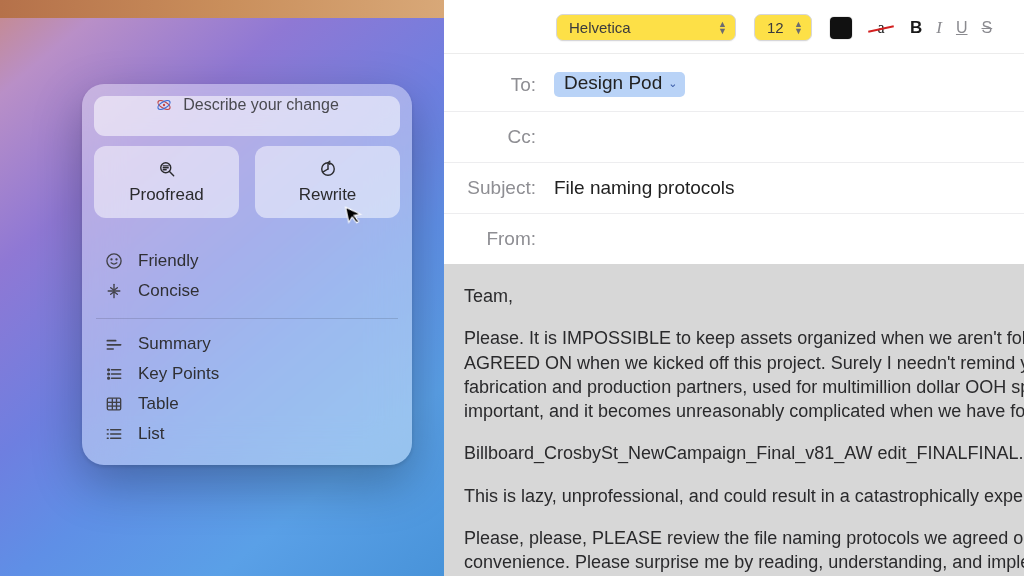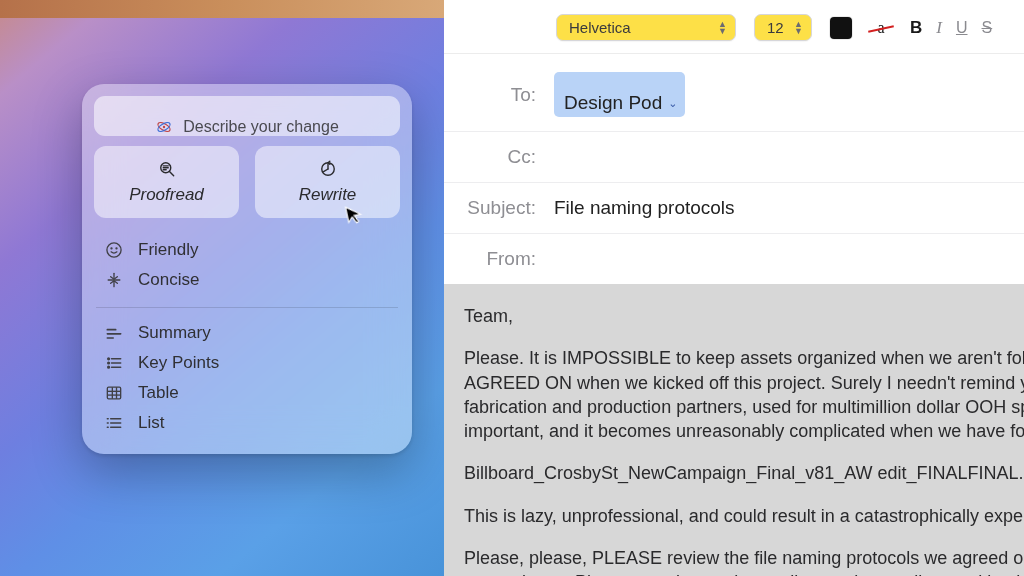--- a/index.html
+++ b/index.html
@@ -36,39 +36,38 @@
     width: 330px;
     background: rgba(255,255,255,0.38);
     backdrop-filter: blur(20px);
     border-radius: 22px;
     padding: 12px 12px 10px 12px;
     box-shadow: 0 18px 50px rgba(0,0,0,0.28), 0 2px 4px rgba(0,0,0,0.12);
     color: #2b2b2e;
   }
   .describe-field {
     display: flex;
-    align-items: flex-end;
+    align-items: flex-start;
     justify-content: center;
     gap: 10px;
     height: 40px;
     background: rgba(255,255,255,0.55);
     border-radius: 11px;
     font-size: 16px;
     color: #4a4a50;
     margin-bottom: 10px;
   }
   .atom-icon {
     width: 18px; height: 18px;
     display: inline-block;
   }
   .action-row {
     display: flex;
     gap: 16px;
-    margin-bottom: 13px;
-    font-style: italic;
+    margin-bottom: 24px;
   }
   .action-btn {
     flex: 1;
     height: 72px;
     background: rgba(255,255,255,0.50);
     border-radius: 12px;
     display: flex;
     flex-direction: column;
     align-items: center;
     justify-content: center;
@@ -160,21 +159,21 @@
     gap: 18px;
     padding: 14px 20px 14px 20px;
     border-bottom: 1px solid #ededef;
     font-size: 19px;
   }
   .hdr-label { color: #8e8e93; min-width: 72px; text-align: right; }
   .hdr-value { color: #222; }
   .recipient-chip {
     background: #b9d3f7;
     border-radius: 5px;
-    padding: 20px 8px 3px 10px;
+    padding: 0 8px 3px 10px;
     display: inline-flex; align-items: center; gap: 6px;
     color: #222; font-size: 19px;
   }
   .recipient-chip .chev { font-size: 11px; color:#3b5ca8; }
 
   
   .mail-body {
     flex: 1;
     background: #d7d7d7;
     padding: 20px 0 0 20px;

